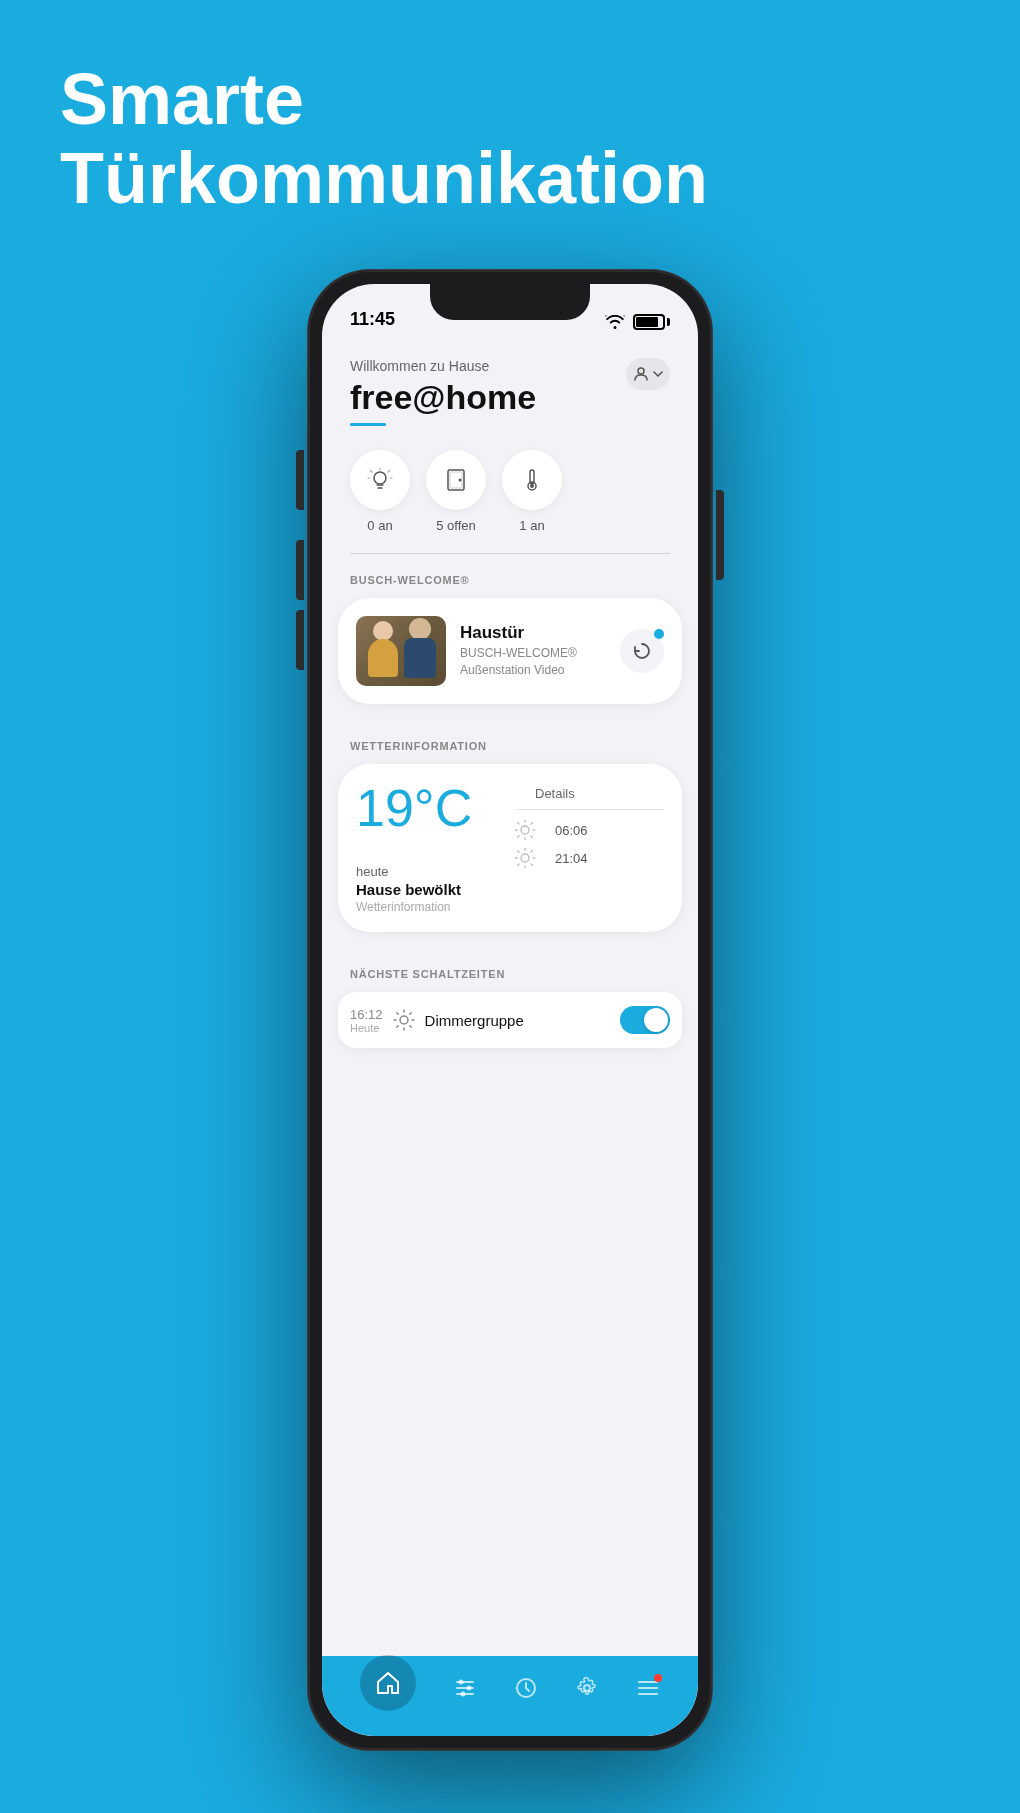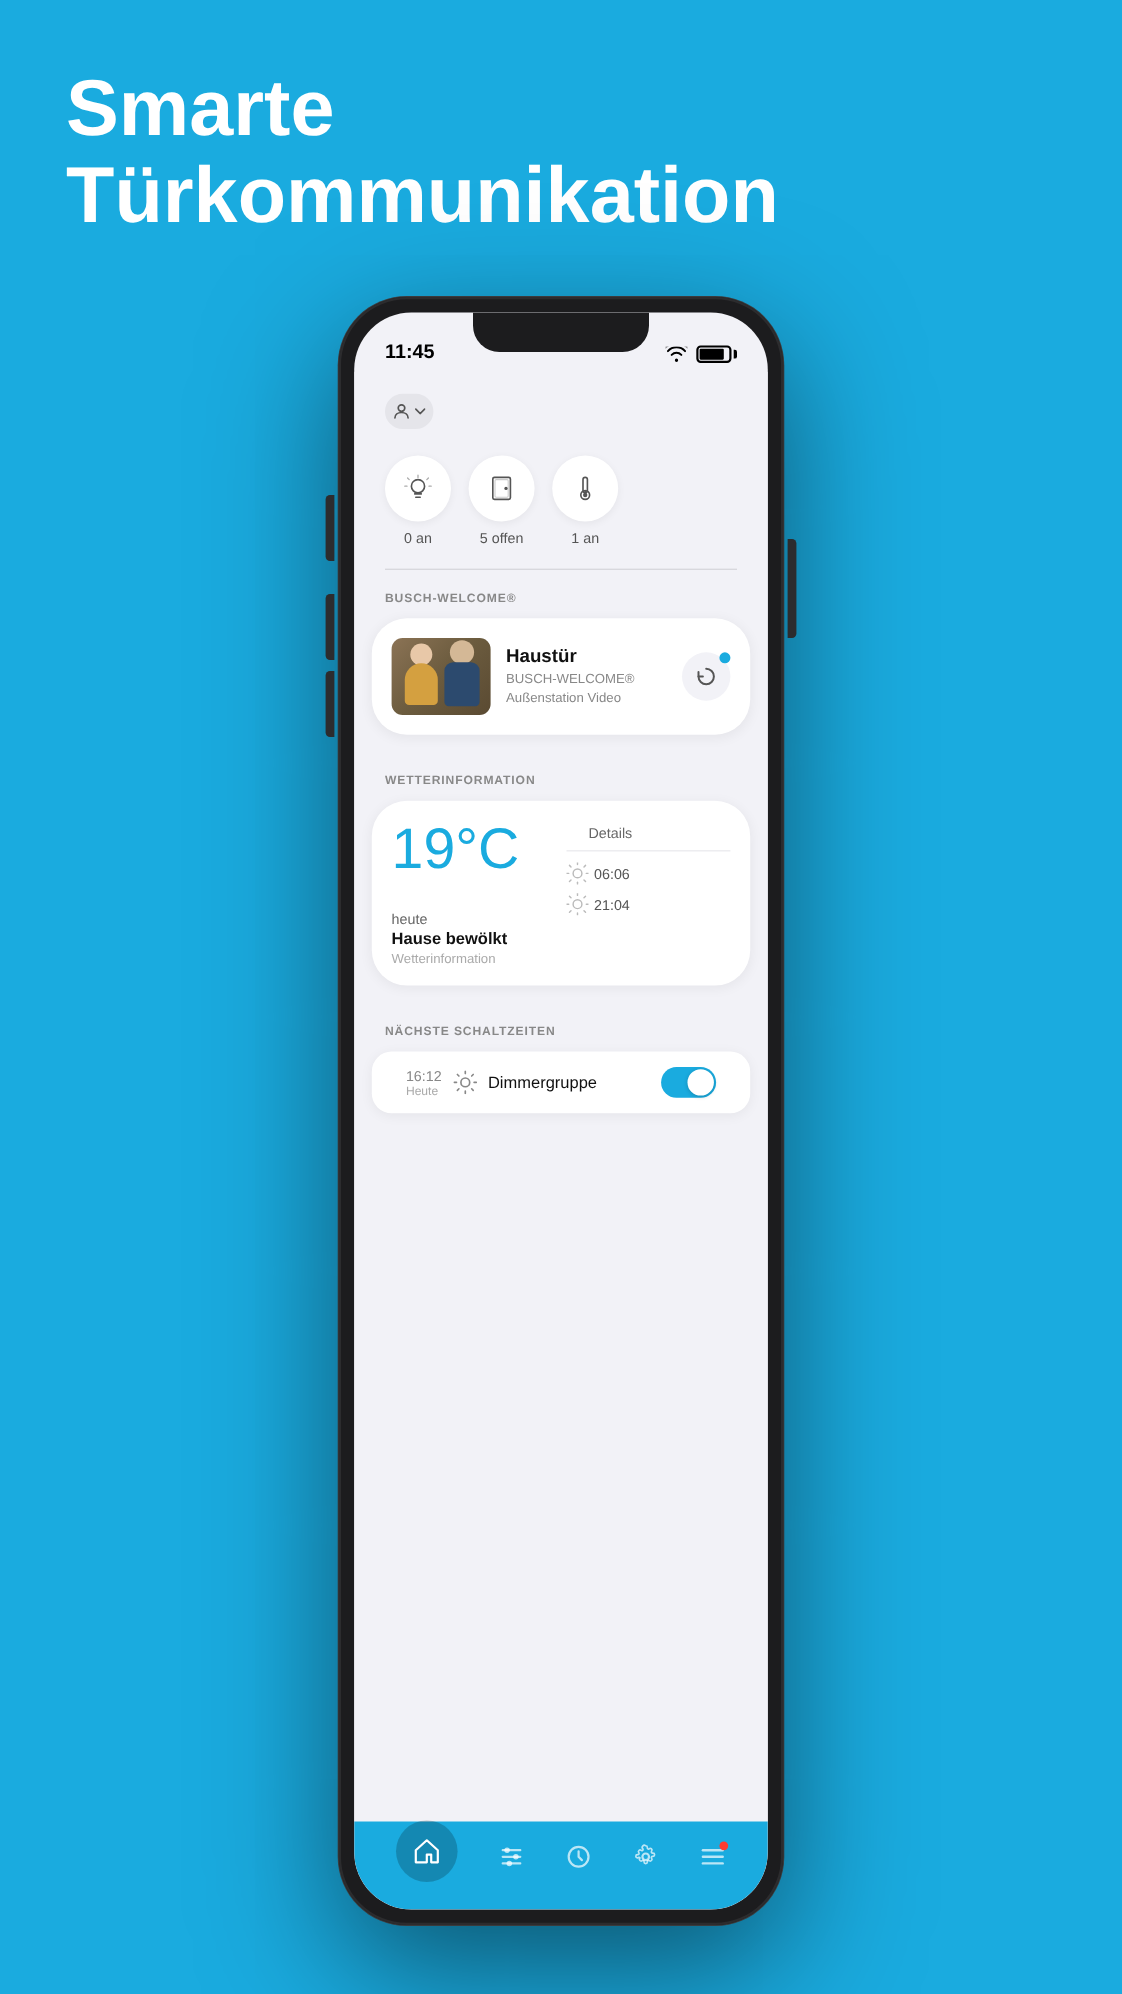--- a/index.html
+++ b/index.html
@@ -358,21 +358,21 @@
 
     .weather-divider {
       height: 1px;
       background: #e5e5ea;
       margin-bottom: 10px;
     }
 
     .weather-row {
       display: flex;
       align-items: center;
-      gap: 5px;
+      gap: 20px;
       margin-bottom: 8px;
     }
 
     .weather-time {
       font-size: 13px;
       color: #555;
     }
 
     
     .bottom-nav {
@@ -429,21 +429,21 @@
 
     
     .schedule-section {
       padding-bottom: 20px;
     }
 
     .schedule-card {
       background: white;
       border-radius: 18px;
       margin: 0 16px 8px;
-      padding: 14px 31px;
+      padding: 14px 12px;
       box-shadow: 0 2px 12px rgba(0,0,0,0.06);
       display: flex;
       align-items: center;
       justify-content: space-between;
     }
 
     .schedule-left {
       display: flex;
       align-items: center;
       gap: 10px;
@@ -516,20 +516,25 @@
               <div class="battery-fill"></div>
             </div>
             <div class="battery-tip"></div>
           </div>
         </div>
       </div>
 
       <div class="app-content">
 
         <div class="header-section">
+          <div>
+            <div class="welcome-text">Willkommen zu Hause</div>
+            <div class="app-title">free@home</div>
+            <div class="blue-underline"></div>
+          </div>
           <div class="user-btn">
             <svg width="16" height="16" viewBox="0 0 16 16" fill="none">
               <circle cx="8" cy="5" r="3" stroke="#555" stroke-width="1.5"></circle>
               <path d="M2 14c0-3.3 2.7-5 6-5s6 1.7 6 5" stroke="#555" stroke-width="1.5" stroke-linecap="round"></path>
             </svg>
             <svg width="10" height="6" viewBox="0 0 10 6">
               <path d="M1 1l4 4 4-4" stroke="#555" stroke-width="1.5" fill="none" stroke-linecap="round"></path>
             </svg>
           </div>
         </div>

